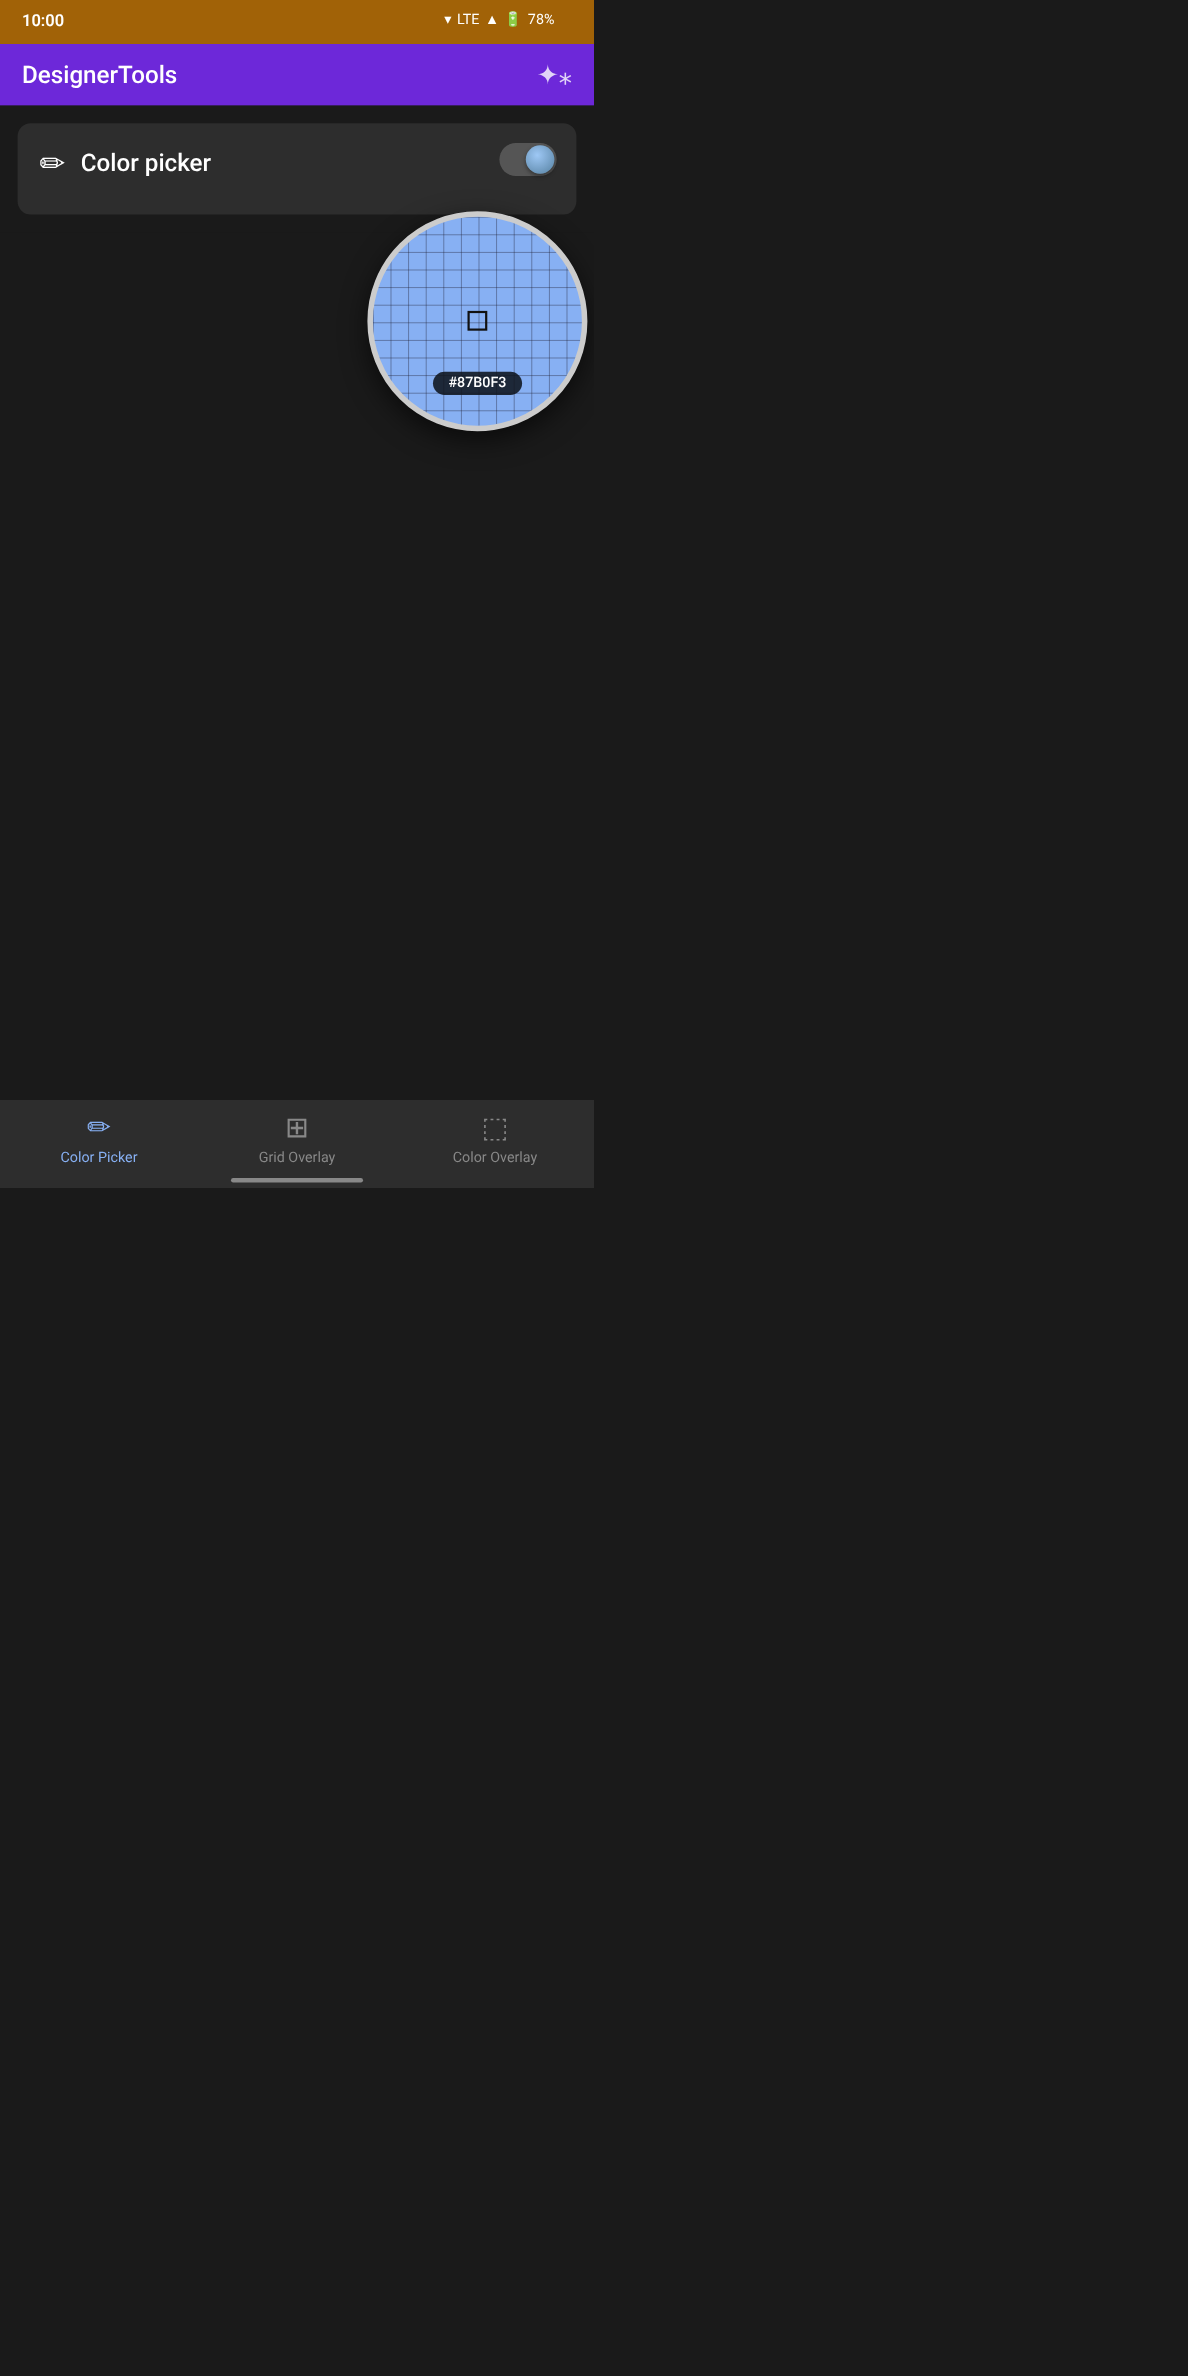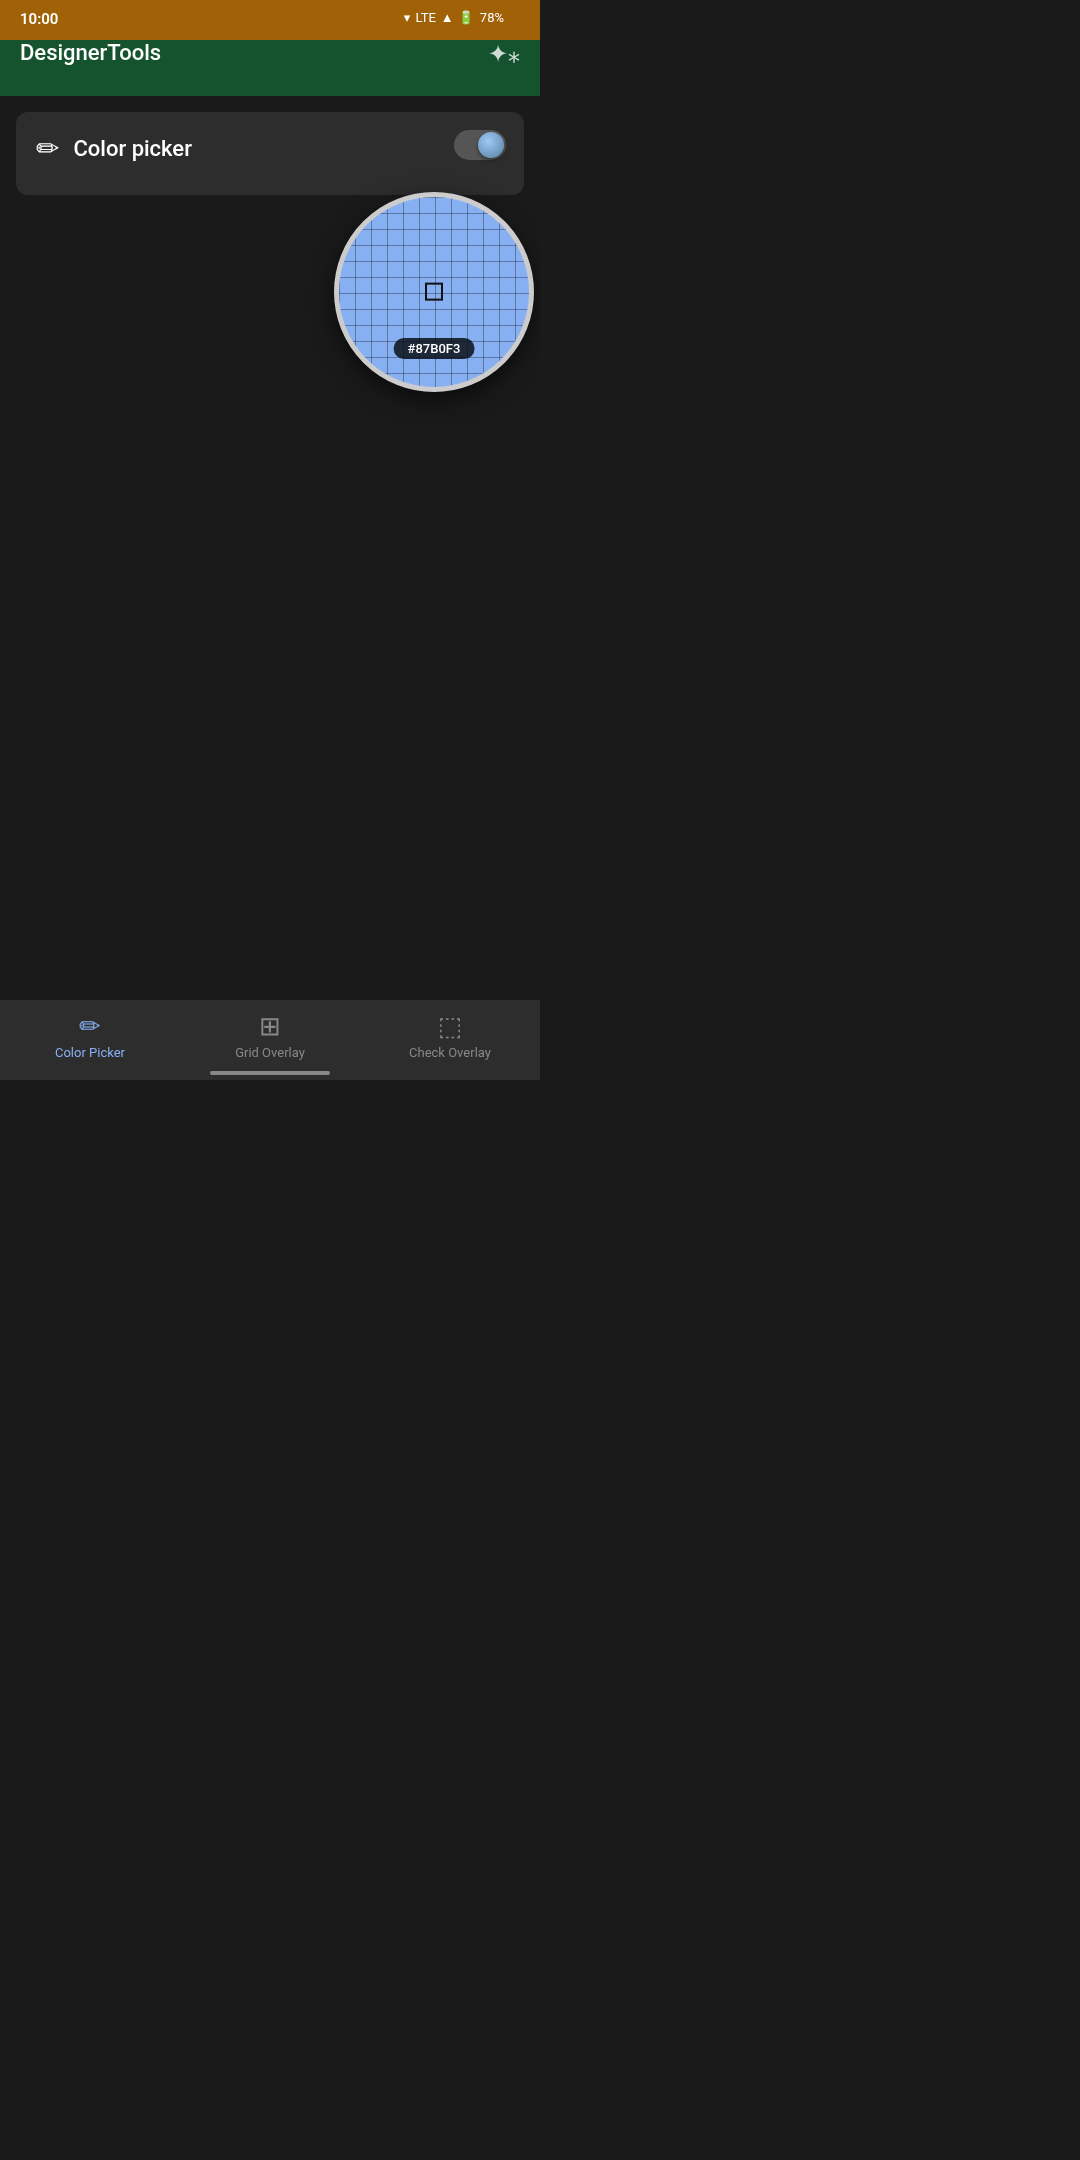--- a/index.html
+++ b/index.html
@@ -36,22 +36,23 @@
       align-items: center;
       gap: 5px;
       font-size: 13px;
       color: #ffffff;
     }
 
     
     .app-bar {
       display: flex;
       justify-content: space-between;
+      align-items: center;
       padding: 0 20px;
-      background: #14532d;
+      background: #6d28d9;
       height: 56px;
     }
 
     .app-title {
       font-size: 22px;
       font-weight: 500;
       color: #ffffff;
     }
 
     .app-bar-icon {
@@ -288,17 +289,17 @@
     <span class="nav-label">Color Picker</span>
   </div>
 
   <div class="nav-item">
     <span class="nav-icon">⊞</span>
     <span class="nav-label">Grid Overlay</span>
   </div>
 
   <div class="nav-item">
     <span class="nav-icon">⬚</span>
-    <span class="nav-label">Check Overlay</span>
+    <span class="nav-label">Color Overlay</span>
   </div>
 
   <div class="nav-indicator"></div>
 </div>
 
 </body></html>

